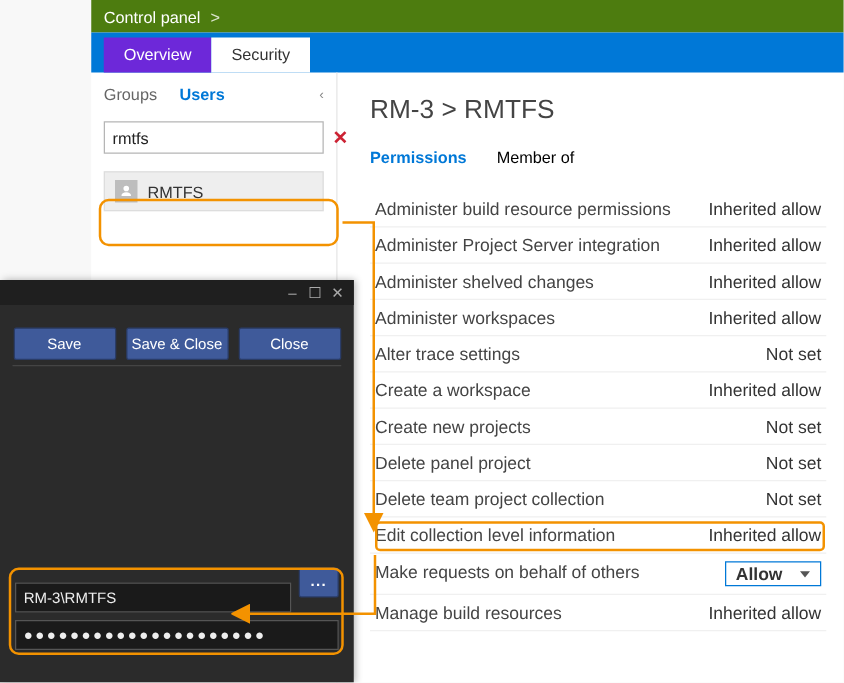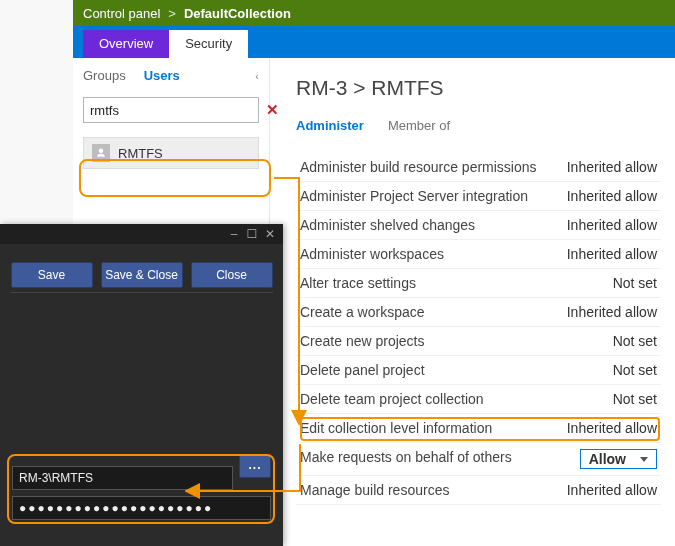--- a/index.html
+++ b/index.html
@@ -30,21 +30,21 @@
 
   .user-row { margin-top: 14px; height: 32px; background: #eee; border: 1px solid #ddd; display: flex; align-items: center; padding: 0 8px; gap: 8px; font-size: 13px; color: #333; cursor: pointer; }
   .user-ico { width: 18px; height: 18px; background: #bdbdbd; display: flex; align-items: center; justify-content: center; }
   .user-ico svg { fill: #fff; width: 12px; height: 12px; }
 
   
   .tfs-right { flex: 1; padding: 18px 14px 10px 26px; overflow: auto; }
   .ent-title { font-size: 21px; color: #444; font-weight: 400; margin-bottom: 18px; }
   .perm-tabs { display: flex; gap: 24px; font-size: 13px; margin-bottom: 20px; }
   .perm-tabs .pt.active { color: #0078d7; font-weight: 600; }
-  .perm-tabs .pt.inactive { color: #737373; }
+  .perm-tabs .pt.inactive { color: #000000; }
 
   .perm-list { font-size: 14px; color: #444; }
   .perm-row { display: flex; justify-content: space-between; padding: 6px 4px; border-bottom: 1px solid #f0f0f0; }
   .perm-val { color: #333; }
   .perm-val.allow-box { border: 1px solid #0078d7; padding: 1px 30px 1px 8px; font-weight: 600; position: relative; }
   .perm-val.allow-box::after { content: ""; position: absolute; right: 8px; top: 7px; width: 0; height: 0; border-left: 4px solid transparent; border-right: 4px solid transparent; border-top: 5px solid #555; }
 
   
   .dark { position: absolute; left: 0; top: 224px; width: 283px; bottom: 0; background: #2b2b2b; color: #ddd; font-size: 12px; box-shadow: 2px 0 6px rgba(0,0,0,.3); }
   .dark-top { height: 20px; display: flex; justify-content: flex-end; align-items: center; padding-right: 6px; gap: 4px; color: #aaa; background: #1f1f1f; }
@@ -72,21 +72,20 @@
   
   svg.arrow { position: absolute; pointer-events: none; }
 </style>
 </head>
 <body>
 
 <div class="tfs">
   <div class="tfs-header">
     <span>Control panel</span>
     <span class="bc-sep">&gt;</span>
-    <span class="bc-current">DefaultCollection</span>
   </div>
   <div class="tfs-tabs">
     <div class="tfs-tab ov">Overview</div>
     <div class="tfs-tab sec">Security</div>
   </div>
 
   <div class="tfs-body">
     <div class="tfs-left">
       <div class="subtabs">
         <span class="subtab inactive">Groups</span>
@@ -103,21 +102,21 @@
               <path d="M8 8a3 3 0 100-6 3 3 0 000 6zm0 1c-3 0-5 1.5-5 3v1h10v-1c0-1.5-2-3-5-3z"></path>
             </svg>
         </span>
         <span>RMTFS</span>
       </div>
     </div>
 
     <div class="tfs-right">
       <div class="ent-title">RM-3 &gt; RMTFS</div>
       <div class="perm-tabs">
-        <span class="pt active">Administer</span>
+        <span class="pt active">Permissions</span>
         <span class="pt inactive">Member of</span>
       </div>
       <div class="perm-list" id="perm-list">
           <div class="perm-row">
             <span>Administer build resource permissions</span>
             <span class="perm-val">Inherited allow</span>
           </div>
           <div class="perm-row">
             <span>Administer Project Server integration</span>
             <span class="perm-val">Inherited allow</span>

